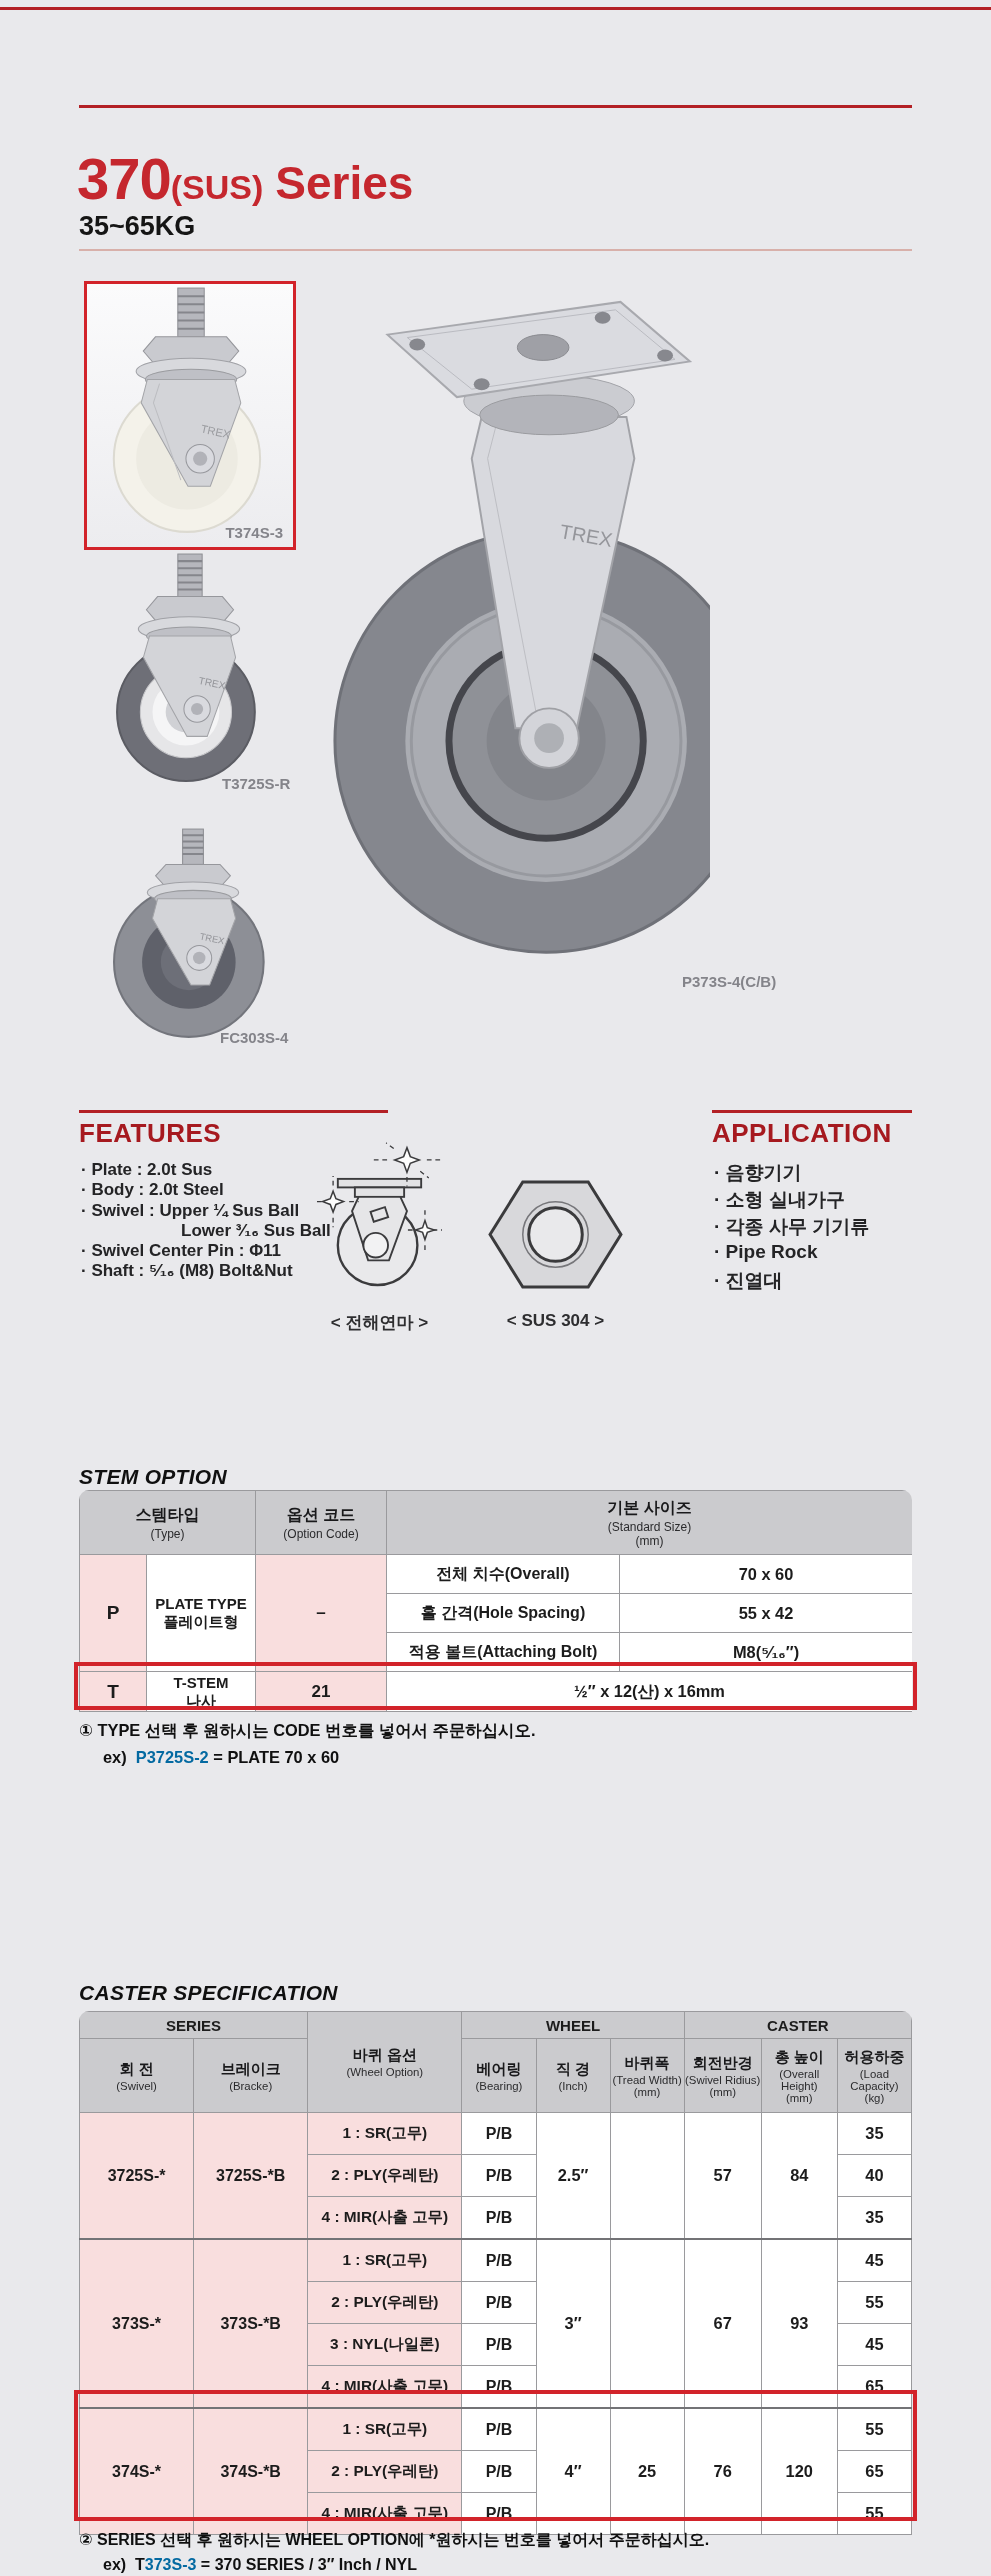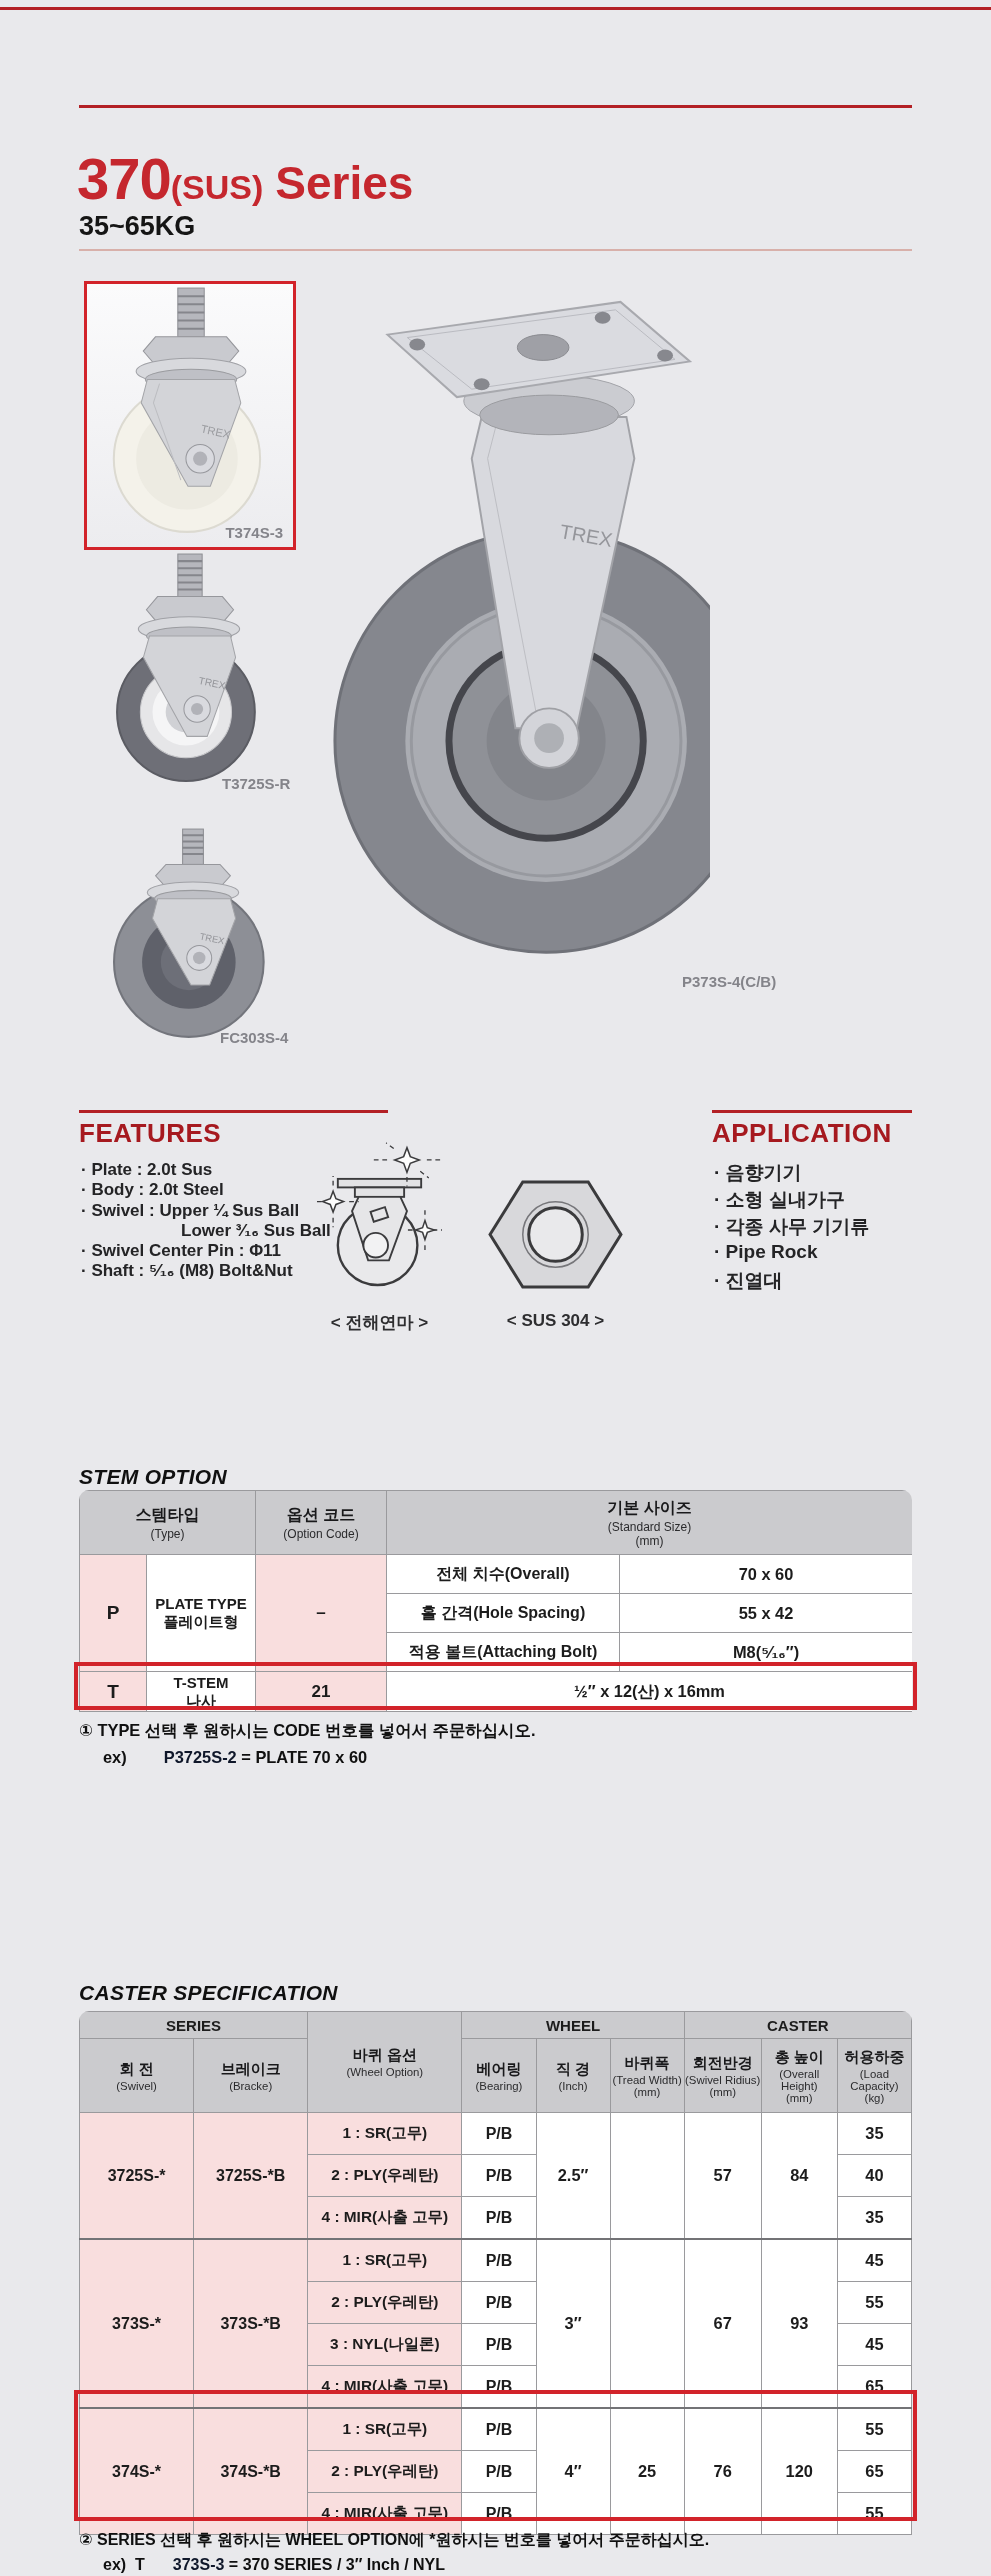--- a/index.html
+++ b/index.html
@@ -68,21 +68,21 @@
   .stem-wrap td.letter{font-size:19px;font-weight:600;background:#f9dede;}
   .stem-wrap td.code{font-size:17px;font-weight:600;background:#f9dede;}
   .tl{display:block;font-size:15px;font-weight:700;line-height:18px;}
   .stem-wrap td.slabel{font-size:16px;font-weight:700;}
   .stem-wrap td.sval{font-size:16.4px;font-weight:600;}
   .stem-wrap td.tval{font-size:16.4px;font-weight:600;}
   .stem-hl{left:74px;top:1662px;width:843px;height:48px;border:4px solid #d2232a;box-sizing:border-box;pointer-events:none;}
   .note{font-size:16.4px;font-weight:700;color:#101010;white-space:nowrap;}
   .stem-note1{left:79px;top:1720px;}
   .stem-note2{left:103px;top:1748px;}
-  .red{color:#0f172a;margin-left:28px;}
+  .red{color:#0369a1;}
 
   
   .spec-wrap{left:79px;top:2011px;width:833px;}
   .spec-wrap thead tr.grp th{height:26px;font-size:15px;font-weight:700;}
   .spec-wrap thead tr.cols th{height:73px;}
   .spec-wrap thead .kr{font-size:15px;}
   .spec-wrap thead .en,.spec-wrap thead .unit{font-size:11.4px;}
   .spec-wrap tbody td{height:41px;background:#fff;}
   .spec-wrap td.series{background:#f9dede;font-size:16px;font-weight:600;}
   .spec-wrap td.opt{background:#f9dede;font-size:15.4px;font-weight:600;}

